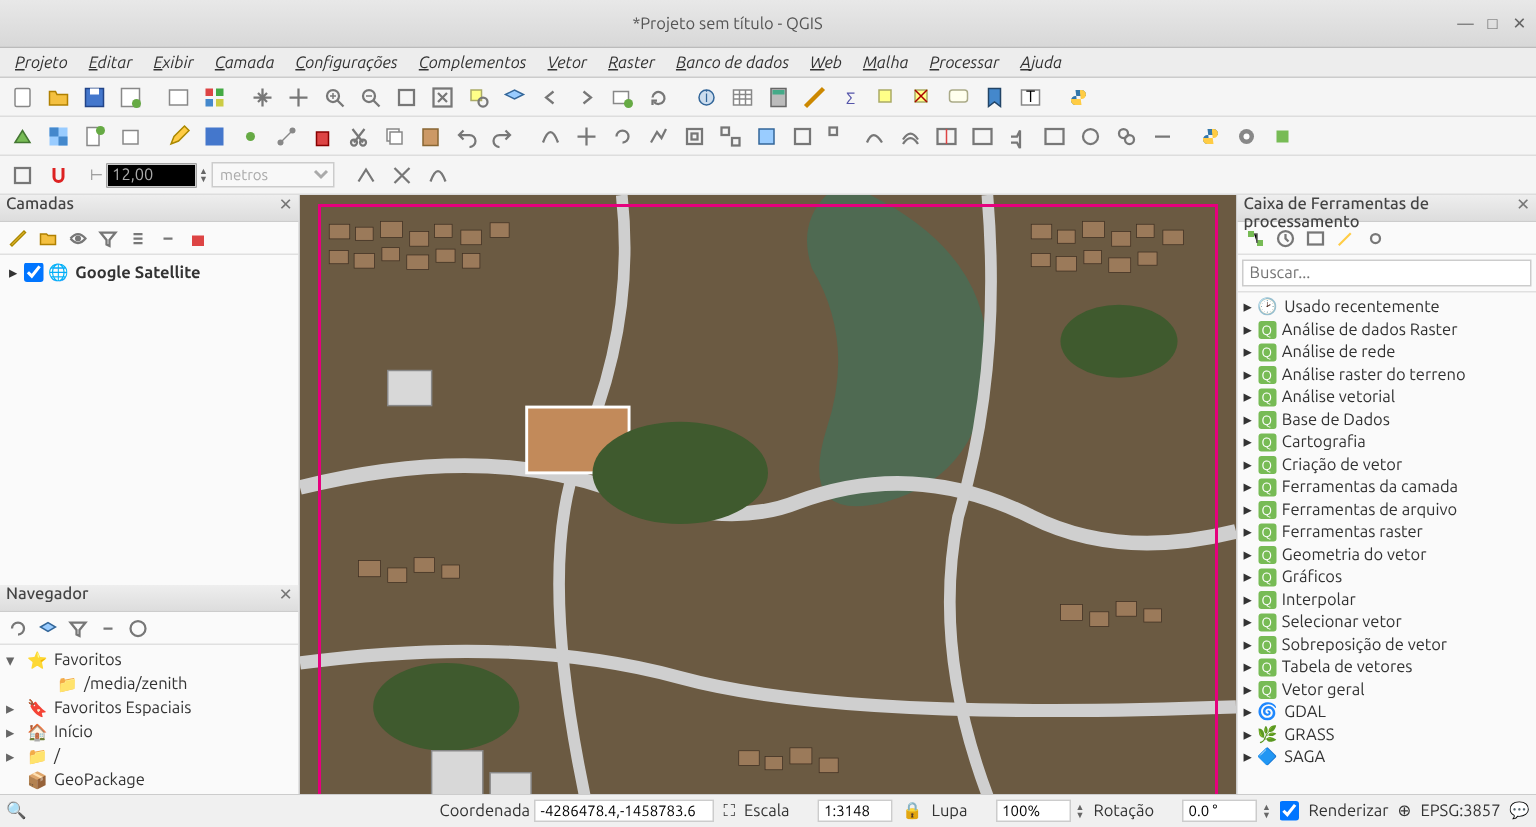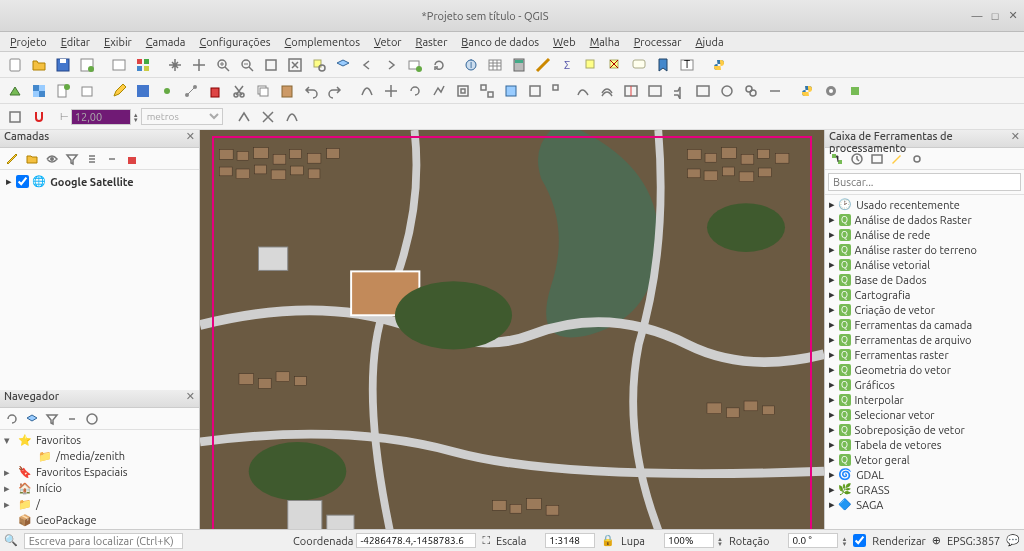--- a/index.html
+++ b/index.html
@@ -1,21 +1,21 @@
 <!DOCTYPE html>
 <html><head>
 <meta charset="utf-8">
 <style>
 * { margin:0; padding:0; box-sizing:border-box; font-family:"Ubuntu","Segoe UI",sans-serif; font-size:11px; }
 html,body { width:1024px; height:551px; background:#f0f0f0; overflow:hidden; color:#333; }
 .titlebar { height:32px; background:linear-gradient(#e8e8e8,#d8d8d8); display:flex; align-items:center; border-bottom:1px solid #bbb; padding:0 4px; }
 .titlebar .title { flex:1; text-align:center; color:#555; }
 .titlebar .winbtn { width:14px; height:14px; margin-left:4px; display:flex; align-items:center; justify-content:center; color:#666; cursor:pointer; }
 .menubar { height:20px; background:#ededed; display:flex; align-items:center; padding:0 4px; gap:2px; border-bottom:1px solid #ccc; }
-.menubar .mitem { padding:2px 6px; cursor:pointer; }
+.menubar .mitem { padding:2px 6px; cursor:pointer;font-style:italic; }
 .menubar .mitem u { text-decoration:underline; }
 .toolbar { height:26px; background:#f5f5f5; display:flex; align-items:center; padding:0 4px; gap:2px; border-bottom:1px solid #ddd; }
 .tbtn { width:22px; height:22px; display:flex; align-items:center; justify-content:center; border:1px solid transparent; border-radius:3px; cursor:pointer; }
 .tbtn svg { width:16px; height:16px; }
 .sep { width:6px; }
 .main { display:flex; height:435px; }
 .leftcol { width:200px; display:flex; flex-direction:column; background:#fafafa; border-right:1px solid #ccc; }
 .panel-header { height:18px; background:linear-gradient(#eee,#ddd); border-bottom:1px solid #ccc; display:flex; align-items:flex-start; padding:0 4px; font-weight:500; color:#444; }
 .panel-header .x { margin-left:auto; cursor:pointer; color:#777; }
 .panel-toolbar { height:22px; display:flex; align-items:center; gap:2px; padding:0 3px; border-bottom:1px solid #e0e0e0; }
@@ -442,21 +442,21 @@
         <rect x="3" y="3" width="10" height="10" class="icon-stroke"></rect>
       </svg>
     </span>
   <span class="tbtn">
       <svg viewBox="0 0 16 16">
         <path d="M5 3v6a3 3 0 006 0V3" stroke="#d22" stroke-width="2" fill="none"></path>
       </svg>
     </span>
   <span class="sep"></span>
   <span style="font-size:10px;color:#888">⊢</span>
-  <input type="text" style="width: 60px; padding: 1px 3px; border: 1px solid rgb(204, 204, 204); background: #701a75; color: rgb(170, 170, 170);" value="12,00">
+  <input type="text" style="width: 60px; padding: 1px 3px; border: 1px solid rgb(204, 204, 204); background: #000000; color: rgb(170, 170, 170);" value="12,00">
   <span class="spin">
       <span>▲</span>
       <span>▼</span>
     </span>
   <select style="width:82px;padding:1px;border:1px solid #ccc;background:#f8f8f8;color:#aaa;font-size:10px"><option>metros</option></select>
   <span class="sep"></span>
   <span class="tbtn">
       <svg viewBox="0 0 16 16">
         <path d="M3 12l5-8 5 8" class="icon-stroke"></path>
       </svg>
@@ -815,21 +815,20 @@
           <span class="caret">▸</span>
           <span class="ic">🔷</span>
           <span>SAGA</span>
         </div>
       </div>
   </div>
 </div>
 
 <div class="statusbar">
   <span>🔍</span>
-  <input class="status-input" placeholder="Escreva para localizar (Ctrl+K)" style="">
   <span style="flex:1"></span>
   <div class="status-field">
     <span>Coordenada</span>
     <input value="-4286478.4,-1458783.6" style="">
   </div>
   <span>⛶</span>
   <div class="status-field">
     <span>Escala</span>
     <input class="small" value="1:3148" style="">
   </div>

